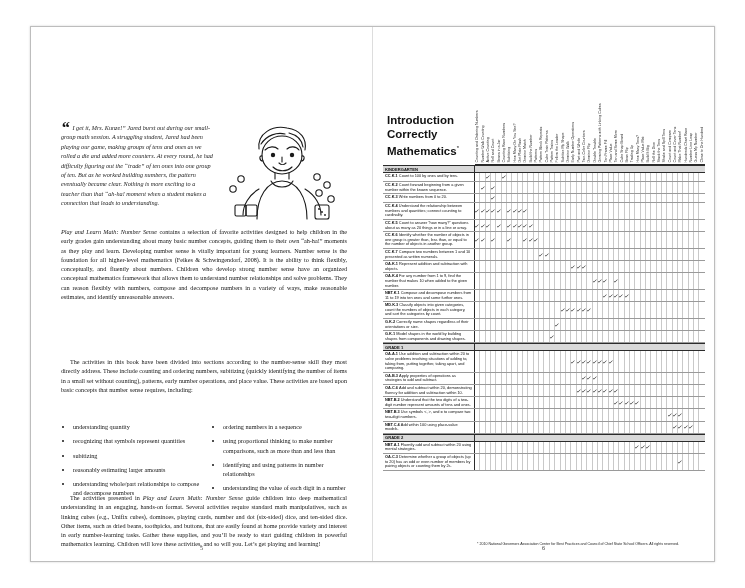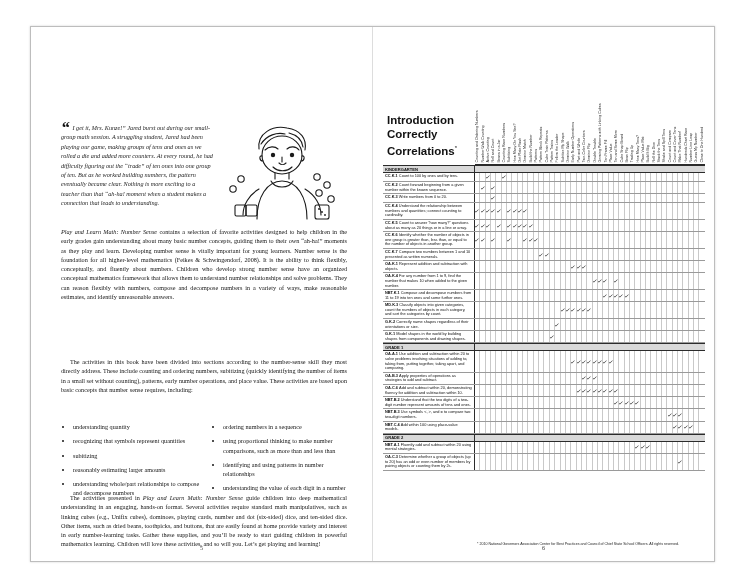--- a/index.html
+++ b/index.html
@@ -302,21 +302,21 @@
 
       <div class="folio folio-left">5</div>
     </div>
 
     <div class="page-half right-half">
 
       <div class="std-title">
         <div>Introduction</div>
         <div>Correctly</div>
         <div>
-          <span>Correlations</span><sup>*</sup>
+          <span>Mathematics</span><sup>*</sup>
         </div>
       </div>
 
       <div class="matrix">
         <div class="col-headers" id="col-headers">
             <div class="ch" style="left: 4.17209px;">Counting and Ordering Numbers</div>
             <div class="ch" style="left: 9.52093px;">Number Walk Counting</div>
             <div class="ch" style="left: 14.8698px;">Active Counting</div>
             <div class="ch" style="left: 20.2186px;">Roll and Count</div>
             <div class="ch" style="left: 25.5674px;">Beans in a Jar</div>

